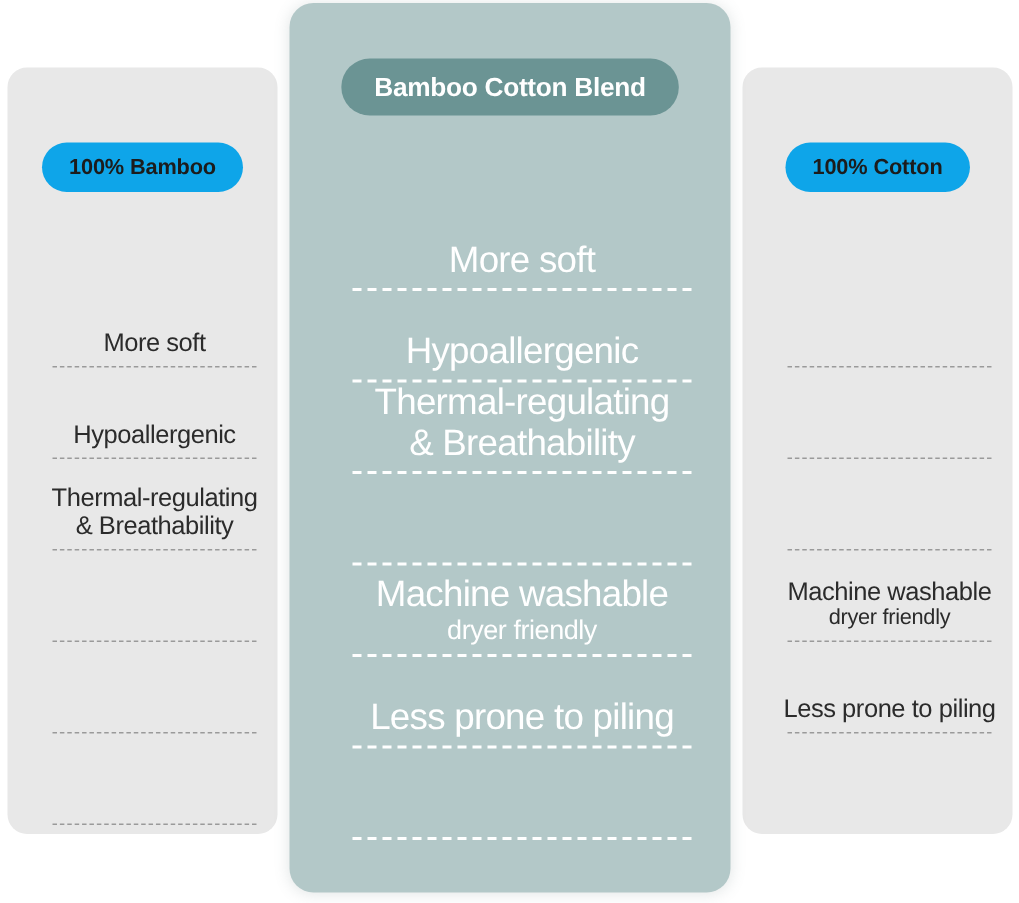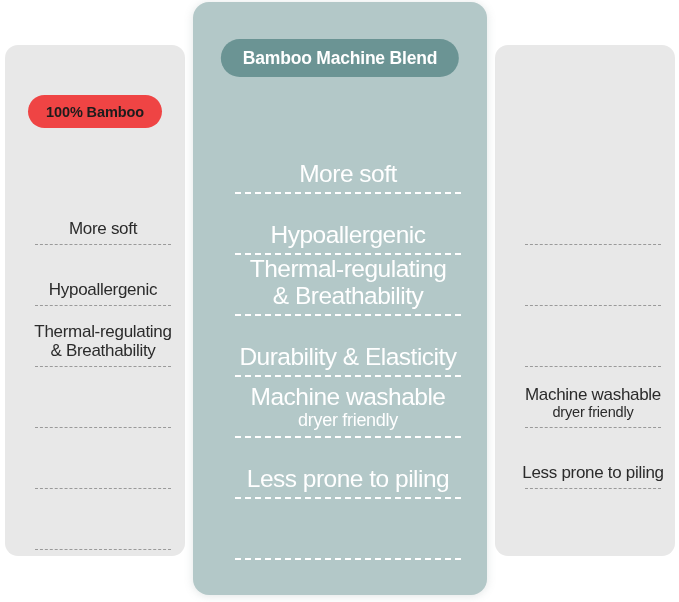--- a/index.html
+++ b/index.html
@@ -33,21 +33,21 @@
   }
 
   
   .badge{
     position:absolute;
     display:flex;align-items:center;justify-content:center;
     box-sizing:border-box;
     white-space:nowrap;
   }
   .side-badge{
-    background:#ef4444;
+    background:#0ea5e9;
     color:#1c1c1c;
     border-radius:17px;
     height:33px;
     font-size:14.5px;
     font-weight:bold;
     letter-spacing:-0.1px;
     padding:0 18px;
     left:50%;
     transform:translateX(-50%);
     top:50px;
@@ -158,20 +158,21 @@
           <div class="row-text"></div>
           <div class="sep"></div>
         </div>
         <div class="row side-row empty">
           <div class="row-text"></div>
         </div>
       </div>
   </div>
 
   <div class="panel side-panel" id="panel-right">
+    <div class="badge side-badge">100% Cotton</div>
     <div class="rows side-rows" id="rows-right">
         <div class="row side-row empty">
           <div class="row-text"></div>
           <div class="sep"></div>
         </div>
         <div class="row side-row empty">
           <div class="row-text"></div>
           <div class="sep"></div>
         </div>
         <div class="row side-row empty">
@@ -187,36 +188,35 @@
           <div class="row-text">Less prone to piling</div>
           <div class="sep"></div>
         </div>
         <div class="row side-row empty">
           <div class="row-text"></div>
         </div>
       </div>
   </div>
 
   <div class="panel center-panel" id="panel-center">
-    <div class="badge center-badge">Bamboo Machine Blend</div>
+    <div class="badge center-badge">Bamboo Cotton Blend</div>
     <div class="rows center-rows" id="rows-center">
         <div class="row center-row">
           <div class="row-text">More soft</div>
           <div class="sep"></div>
         </div>
         <div class="row center-row">
           <div class="row-text">Hypoallergenic</div>
           <div class="sep"></div>
         </div>
         <div class="row center-row">
           <div class="row-text">Thermal-regulating<br>&amp; Breathability</div>
           <div class="sep"></div>
         </div>
         <div class="row center-row">
-          <div class="row-text">Durability &amp; Elasticity</div>
           <div class="sep"></div>
         </div>
         <div class="row center-row">
           <div class="row-text">Machine washable</div>
           <div class="row-sub">dryer friendly</div>
           <div class="sep"></div>
         </div>
         <div class="row center-row">
           <div class="row-text">Less prone to piling</div>
           <div class="sep"></div>

